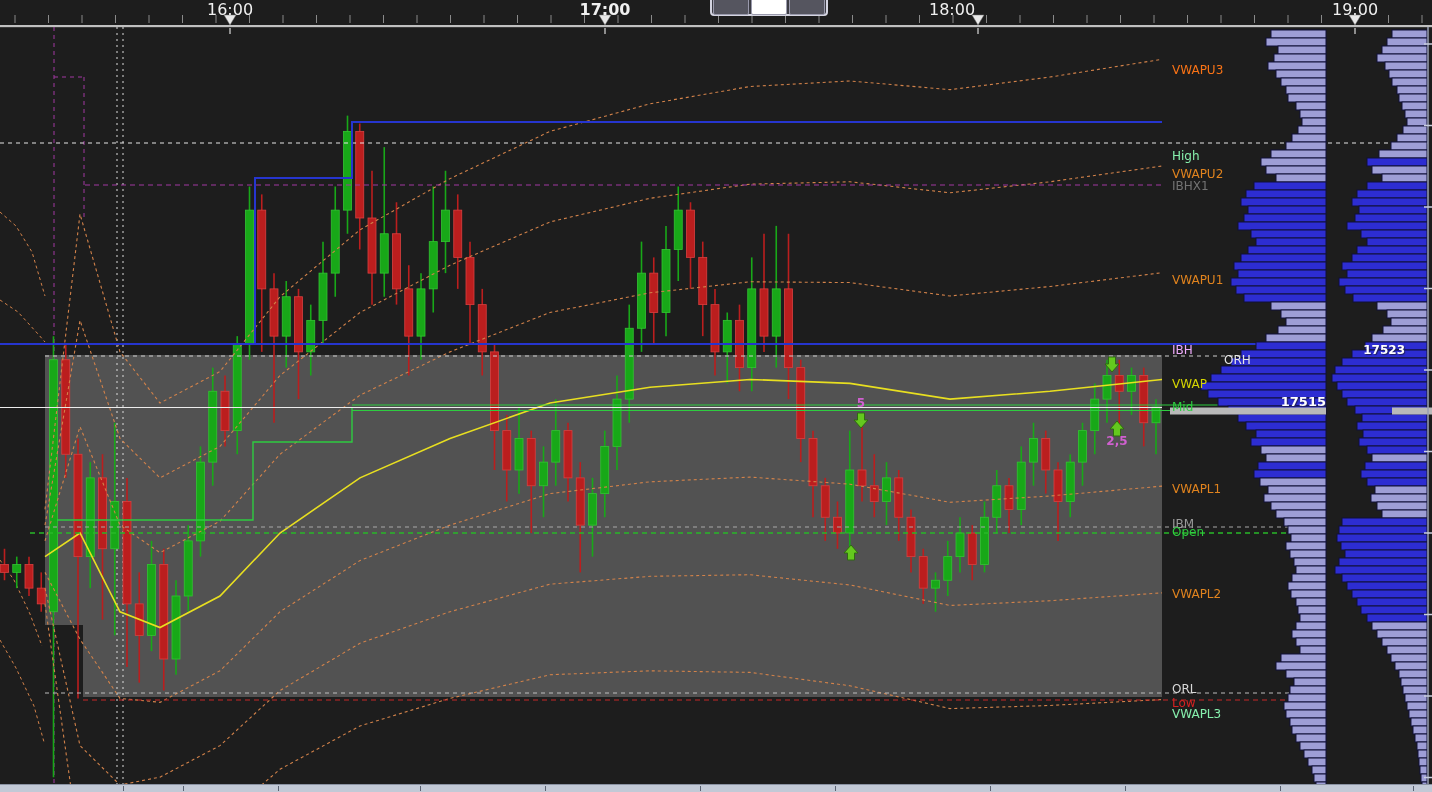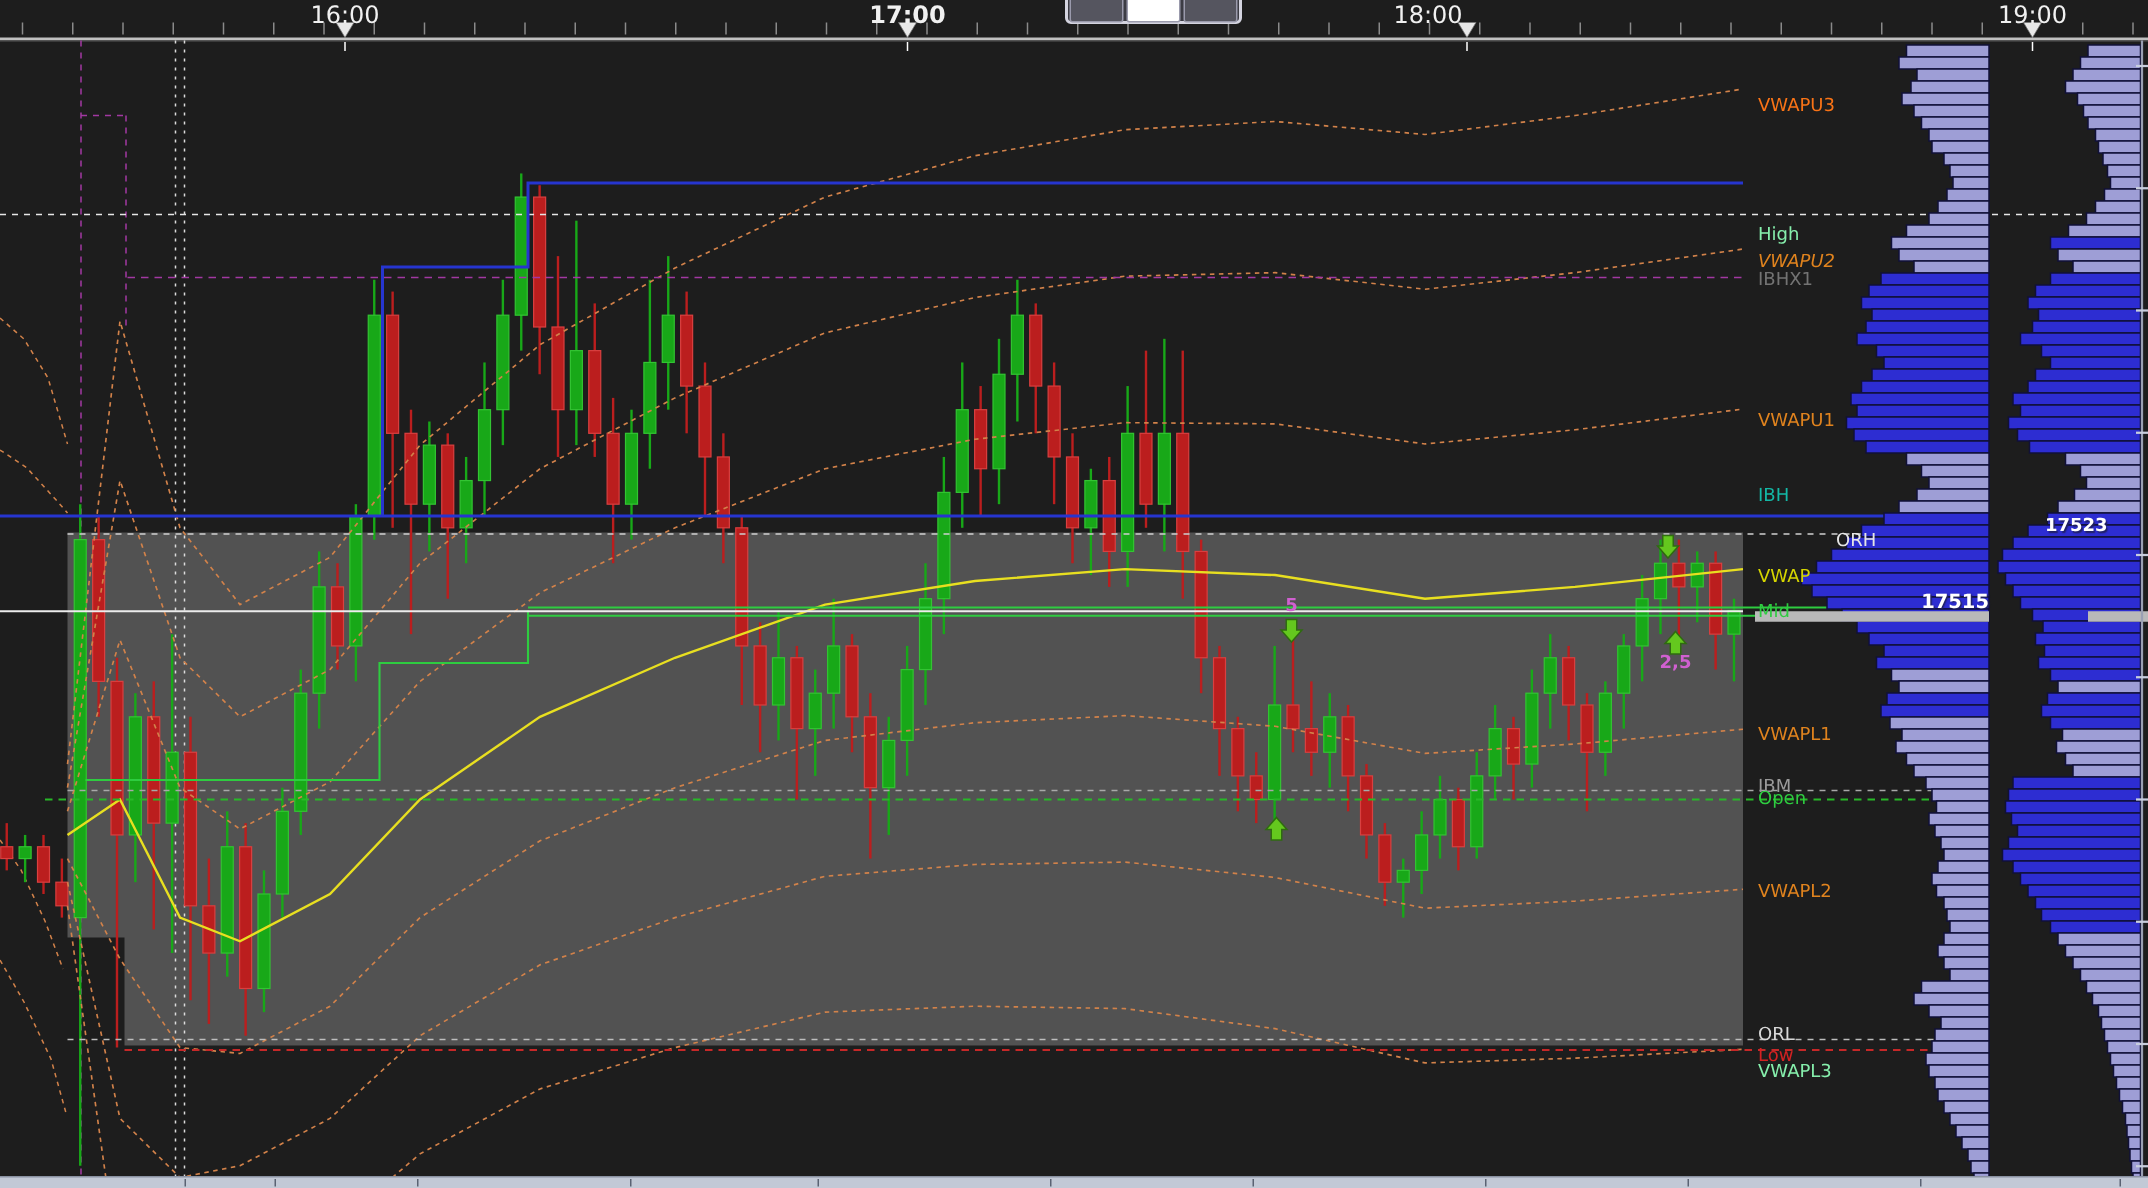--- a/index.html
+++ b/index.html
@@ -508,24 +508,24 @@
   <div id="time-labels">
     <span class="time-lbl" style="left: 230px;">16:00</span>
     <span class="time-lbl" style="left: 605px; font-weight: bold;">17:00</span>
     <span class="time-lbl" style="left: 952px;">18:00</span>
     <span class="time-lbl" style="left: 1355px;">19:00</span>
   </div>
 
   <div id="level-labels">
     <span class="lbl" style="left: 1172px; top: 64px; color: #f97316;">VWAPU3</span>
     <span class="lbl" style="left: 1172px; top: 110px; color: #86efac; margin-top: 40px;">High</span>
-    <span class="lbl" style="left: 1172px; top: 168px; color: rgb(224, 131, 30); font-style: italic;">VWAPU2</span>
+    <span class="lbl" style="left: 1172px; top: 168px; color: rgb(224, 131, 30);">VWAPU2</span>
     <span class="lbl" style="left: 1172px; top: 180px; color: #737373;">IBHX1</span>
     <span class="lbl" style="left: 1172px; top: 274px; color: rgb(224, 131, 30);">VWAPU1</span>
-    <span class="lbl" style="left: 1172px; top: 324px; color: #14b8a6; text-align: right;">IBH</span>
+    <span class="lbl" style="left: 1172px; top: 344px; color: #f0abfc; text-align: right;">IBH</span>
     <span class="lbl" style="left: 1224px; top: 354px; color: rgb(230, 230, 230);">ORH</span>
     <span class="lbl" style="left: 1172px; top: 378px; color: rgb(214, 214, 0);">VWAP</span>
     <span class="lbl" style="left: 1172px; top: 401px; color: rgb(46, 204, 64);">Mid</span>
     <span class="lbl" style="left: 1172px; top: 483px; color: rgb(224, 131, 30);">VWAPL1</span>
     <span class="lbl" style="left: 1172px; top: 518px; color: rgb(154, 154, 154);">IBM</span>
     <span class="lbl" style="left: 1172px; top: 526px; color: rgb(46, 204, 64);">Open</span>
     <span class="lbl" style="left: 1172px; top: 588px; color: rgb(224, 131, 30);">VWAPL2</span>
     <span class="lbl" style="left: 1172px; top: 683px; color: rgb(216, 216, 216);">ORL</span>
     <span class="lbl" style="left: 1172px; top: 708px; color: #86efac;">VWAPL3</span>
     <span class="lbl" style="left: 1172px; top: 697px; color: rgb(212, 34, 34);">Low</span>

